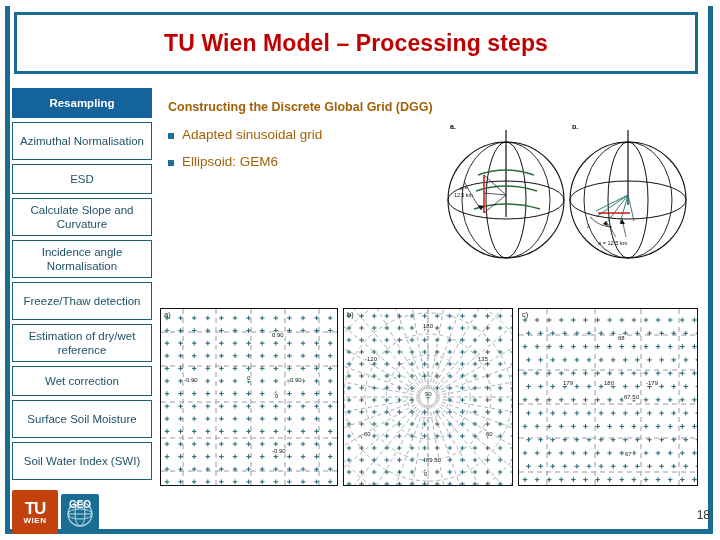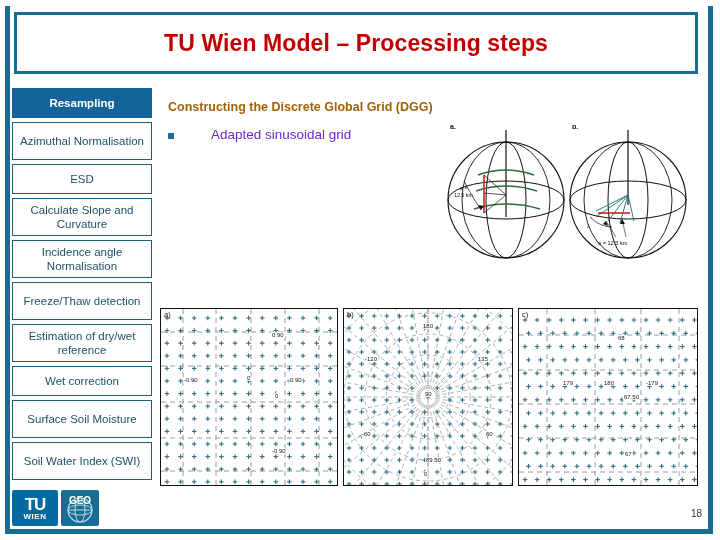--- a/index.html
+++ b/index.html
@@ -98,22 +98,22 @@
 
   
   #logo-row {
     position: absolute;
     left: 12px; top: 490px;
     display: flex;
     align-items: center;
     gap: 3px;
   }
   .logo-tu {
-    width: 46px; height: 36px;
-    background: #0369a1;
+    width: 46px; height: 44px;
+    background: #c2410c;
     color: #ffffff;
     display: flex;
     flex-direction: column;
     align-items: center;
     justify-content: center;
     line-height: 1;
     border-radius: 2px;
   }
   .logo-tu .t1 { font-size: 17px; font-weight: bold; letter-spacing: -1px; }
   .logo-tu .t2 { font-size: 8px; font-weight: bold; letter-spacing: .5px; margin-top: 0;}
@@ -153,23 +153,23 @@
     align-items: flex-start;
     margin-bottom: 11px;
   }
   .bullet-mark {
     width: 6px; height: 6px;
     background: #1e6f96;
     margin-top: 6px;
     flex: 0 0 auto;
   }
   .bullet-text {
-    margin-left: 37px;
+    margin-left: 8px;
     font-size: 13.5px;
-    color: #6d28d9;
+    color: #a16207;
     line-height: 16px;
     white-space: nowrap;
     text-align: center;
   }
 
   
   #sphere-fig {
     position: absolute;
     left: 440px; top: 125px;
     width: 258px; height: 150px;
@@ -208,22 +208,22 @@
     color: #1a1a1a;
     z-index: 5;
     background: rgba(255,255,255,.82);
     padding: 0 1px;
     white-space: nowrap;
   }
 
   
   #page-num {
     position: absolute;
-    right: 18px; top: 508px;
-    font-size: 10px;
+    right: 10px; top: 508px;
+    font-size: 12px;
     color: #333333;
   }
 </style>
 </head>
 <body>
 
 <div id="slide">
 
   <div class="edge-left"></div>
   <div class="edge-right"></div>
@@ -281,20 +281,24 @@
       <div class="glabel">GEO</div>
     </div>
   </div>
 
   <div id="content-head">Constructing the Discrete Global Grid (DGG)</div>
 
   <div id="bullets">
     <div class="bullet-row">
       <span class="bullet-mark"></span>
       <span class="bullet-text">Adapted sinusoidal grid</span>
+    </div>
+    <div class="bullet-row">
+      <span class="bullet-mark"></span>
+      <span class="bullet-text">Ellipsoid: GEM6</span>
     </div>
   </div>
 
   <div id="sphere-fig">
     <svg width="258" height="150" viewBox="0 0 258 150">
 
       <g>
         <circle cx="66" cy="75" r="58" fill="none" stroke="#111" stroke-width="1.1"></circle>
         <ellipse cx="66" cy="75" rx="58" ry="19" fill="none" stroke="#111" stroke-width="1"></ellipse>
         <ellipse cx="66" cy="75" rx="20" ry="58" fill="none" stroke="#111" stroke-width="1"></ellipse>

